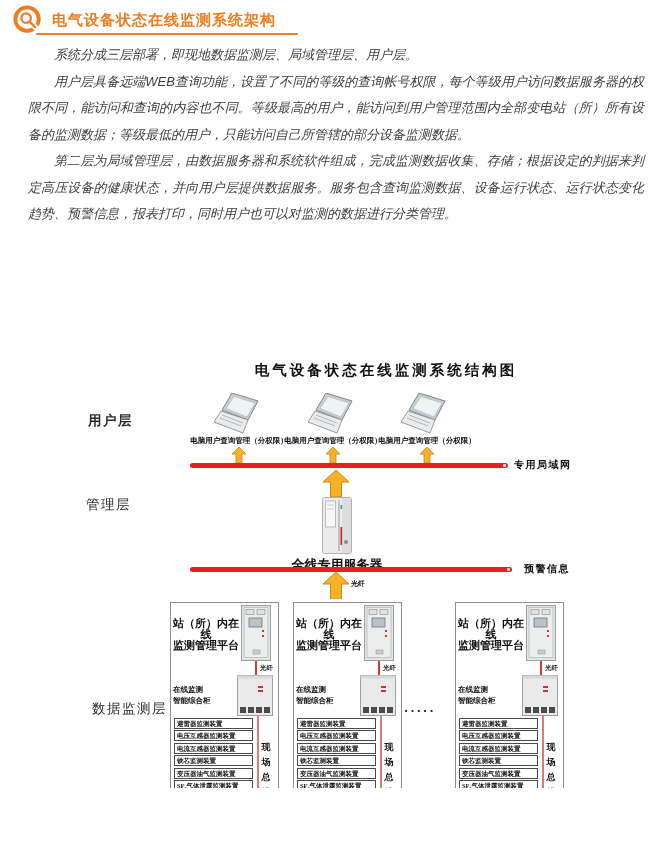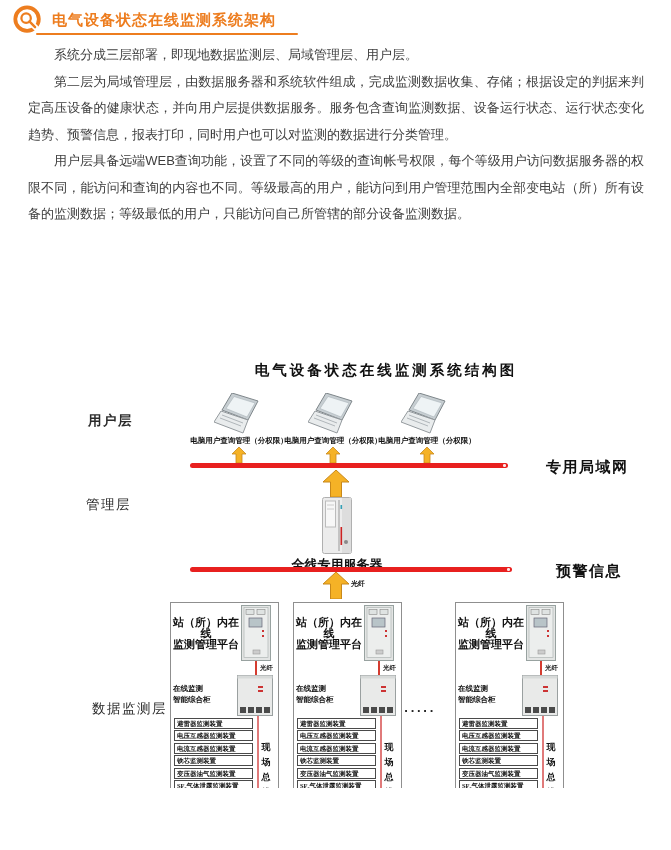--- a/index.html
+++ b/index.html
@@ -9,37 +9,37 @@
   
   .hd-icon{position:absolute;left:11px;top:5px;width:34px;height:32px;}
   .hd-title{position:absolute;left:52px;top:11px;font-size:15px;font-weight:bold;
             color:#ED7D1F;letter-spacing:1px;white-space:nowrap;}
   .hd-underline{position:absolute;left:36px;top:33px;width:262px;height:2px;
                 background:#ED7D1F;border-radius:2px;}
 
   
   .body-text{position:absolute;left:28px;top:42px;width:616px;font-size:13px;
              line-height:26.5px;color:#3d3d3d;text-align:justify;}
-  .body-text p{margin:0;text-indent:2em;}
+  .body-text p{margin:0;text-indent:2em;font-style:italic;}
 
   
-  .dserif{font-family:Liberation Mono, monospace;font-weight:bold;color:#111;}
+  .dserif{font-family:Liberation Serif, serif;font-weight:bold;color:#111;}
   .dg-title{position:absolute;left:146px;top:361px;width:480px;text-align:center;
             font-size:14.5px;letter-spacing:3px;}
   .layer-label{position:absolute;font-size:13.5px;color:#2b2b2b;letter-spacing:1.5px;white-space:nowrap;}
   .ll-user{left:88px;top:412px;font-weight:bold;}
   .ll-mgmt{left:86px;top:496px;}
   .ll-data{left:92px;top:700px;}
 
   .redline{position:absolute;height:5px;background:#E8201F;border-radius:3px;}
   .redline::after{content:"";position:absolute;right:2px;top:1.2px;width:2.6px;height:2.6px;
                   border-radius:50%;background:#fff;opacity:.9;}
   .rl1{left:190px;top:463px;width:318px;}
   .rl2{left:190px;top:567px;width:322px;}
-  .rl-label{position:absolute;font-size:15px;letter-spacing:1.5px;white-space:nowrap;margin-left:32px;}
+  .rl-label{position:absolute;font-size:10px;letter-spacing:1.5px;white-space:nowrap;}
 
   .laptop{position:absolute;width:52px;height:42px;}
   .laptop-label{position:absolute;top:436px;width:140px;text-align:center;font-size:7.5px;white-space:nowrap;}
   .arrow-sm{position:absolute;top:447px;width:14px;height:16px;}
   .arrow-lg{position:absolute;width:26px;height:27px;}
 
   .server{position:absolute;left:322px;top:497px;width:30px;height:57px;}
   .server-label{position:absolute;left:289px;top:556px;width:96px;text-align:center;
                 font-size:13px;white-space:nowrap;}
   .fiber2-label{position:absolute;left:351px;top:579px;font-size:7px;}
@@ -78,22 +78,22 @@
     <circle cx="16" cy="15" r="12.5" fill="none" stroke="#ED7D1F" stroke-width="4"></circle>
     <path d="M21.5 20.5 L29 28" stroke="#fff" stroke-width="6" stroke-linecap="round"></path>
     <circle cx="15" cy="14" r="5" fill="none" stroke="#ED7D1F" stroke-width="2.4"></circle>
     <line x1="18.5" y1="17.5" x2="24.5" y2="23.5" stroke="#ED7D1F" stroke-width="2.6" stroke-linecap="round"></line>
   </svg>
   <div class="hd-title">电气设备状态在线监测系统架构</div>
   <div class="hd-underline"></div>
 
   <div class="body-text">
     <p>系统分成三层部署，即现地数据监测层、局域管理层、用户层。</p>
+    <p>用户层具备远端WEB查询功能，设置了不同的等级的查询帐号权限，每个等级用户访问数据服务器的权限不同，能访问和查询的内容也不同。等级最高的用户，能访问到用户管理范围内全部变电站（所）所有设备的监测数据；等级最低的用户，只能访问自己所管辖的部分设备监测数据。</p>
     <p>第二层为局域管理层，由数据服务器和系统软件组成，完成监测数据收集、存储；根据设定的判据来判定高压设备的健康状态，并向用户层提供数据服务。服务包含查询监测数据、设备运行状态、运行状态变化趋势、预警信息，报表打印，同时用户也可以对监测的数据进行分类管理。</p>
-    <p>用户层具备远端WEB查询功能，设置了不同的等级的查询帐号权限，每个等级用户访问数据服务器的权限不同，能访问和查询的内容也不同。等级最高的用户，能访问到用户管理范围内全部变电站（所）所有设备的监测数据；等级最低的用户，只能访问自己所管辖的部分设备监测数据。</p>
   </div>
 
   <div class="dg-title dserif">电气设备状态在线监测系统结构图</div>
 
   <div class="layer-label ll-user">用户层</div>
   <div class="layer-label ll-mgmt">管理层</div>
   <div class="layer-label ll-data">数据监测层</div>
 
   <svg class="laptop" style="left:214px;top:393px" viewBox="0 0 52 42">
     <polygon points="18,0 44,8 34,27 8,17" fill="#c7ced2" stroke="#7e868a" stroke-width="1"></polygon>

